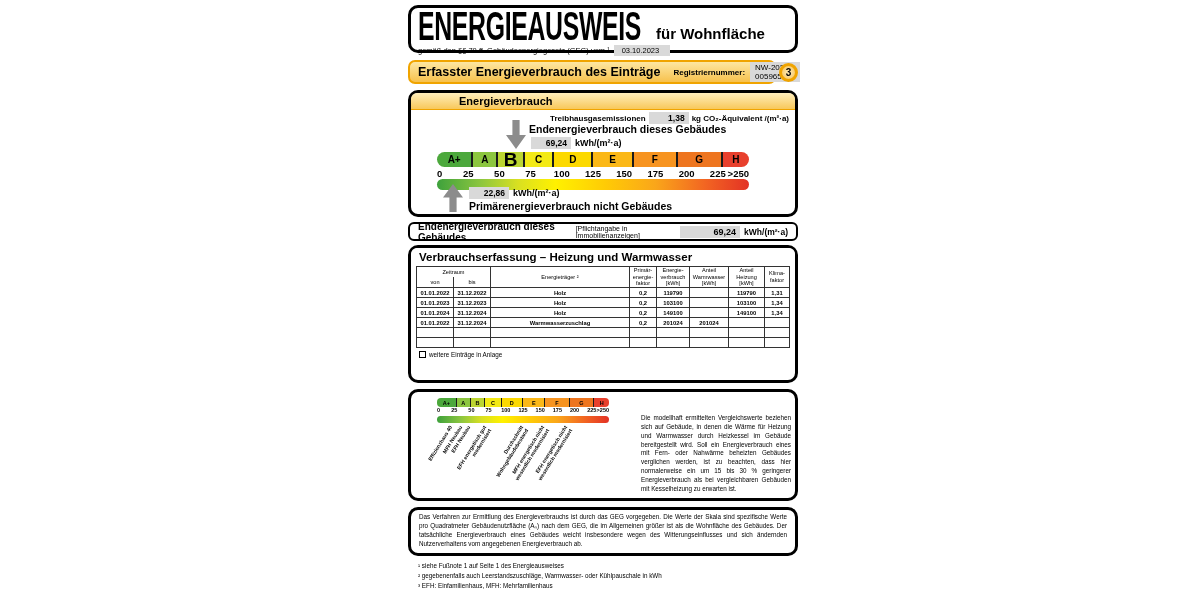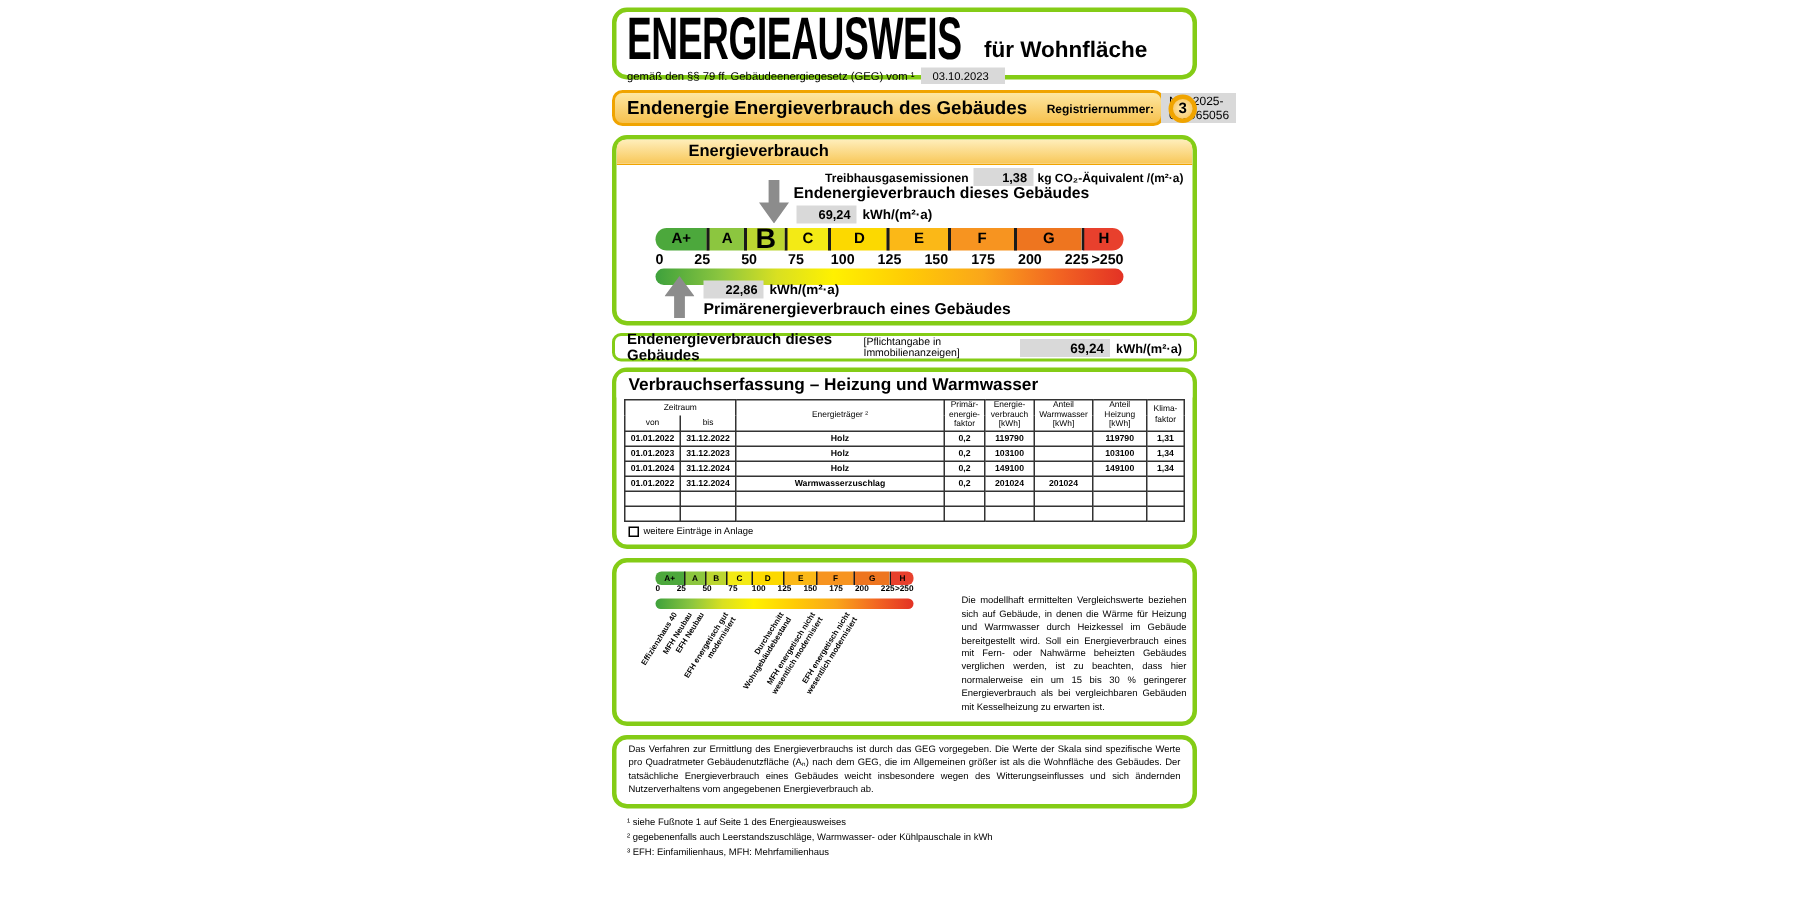--- a/index.html
+++ b/index.html
@@ -2,21 +2,21 @@
 <html><head>
 <meta charset="utf-8">
 <style>
   html,body { margin:0; padding:0; }
   body {
     width:1200px; height:600px; background:#ffffff; position:relative;
     font-family:"Liberation Sans", sans-serif; color:#000;
     -webkit-font-smoothing:antialiased;
   }
   .cert { position:absolute; left:408px; top:5px; width:390px; }
-  .box { border:3px solid #84cc16; border-radius:10px; background:#fff; box-sizing:border-box; }
+  .box { border:3px solid #000000; border-radius:10px; background:#fff; box-sizing:border-box; }
 
   
   .title-box { height:48px; padding:1px 7px 0; margin-bottom:7px; }
   .title-row { display:flex; align-items:flex-end; }
   .title-main-wrap { width:238px; overflow:visible; height:34px; }
   .title-main { display:inline-block; font-size:40px; font-weight:bold; letter-spacing:-0.5px;
     line-height:0.85; transform:scaleX(0.62); transform-origin:0 100%; white-space:nowrap; }
   .title-suffix { font-size:15px; font-weight:bold; padding-bottom:1px; }
   .geg-line { display:flex; align-items:center; gap:4px; font-size:7.5px; margin-top:2px; }
   .gray-box { background:#d9d9d9; display:inline-block; }
@@ -85,21 +85,21 @@
 
   
   .end-bar { height:19px; border-width:2.5px; border-radius:6px; margin-bottom:4px;
     display:flex; align-items:center; gap:4px; padding:0 8px; box-sizing:border-box; }
   .note7 { font-size:7px; }
   .spacer { flex:1; }
   .end-val { font-size:9px; font-weight:bold; min-width:52px; text-align:right; padding:1px 4px; }
   .b85 { font-size:8.5px; font-weight:bold; }
 
   
-  .vt-section { margin-bottom:6px; padding-bottom:2px; }
+  .vt-section { margin-bottom:6px; padding-bottom:19px; }
   .vt-table { margin:1px 5px 0; width:calc(100% - 10px); border-collapse:collapse; }
   .vt-table th, .vt-table td { border:1px solid #333; padding:0 1px; text-align:center; }
   .vt-table th { font-size:5.6px; font-weight:normal; line-height:1.2; }
   .vt-table td { font-size:5.8px; font-weight:bold; height:9px; }
   .vt-table .no-bb { border-bottom:none; }
   .vt-table .no-bt { border-top:none; }
   .cb-line { margin:3px 8px 3px; font-size:6.3px; display:flex; align-items:center; cursor:pointer; }
   .cb { width:5px; height:5px; border:1px solid #000; display:inline-block; margin-right:3px; background:#fff; }
 
   
@@ -132,21 +132,21 @@
       <span class="title-suffix">für Wohnfläche</span>
     </div>
     <div class="geg-line">
       <span>gemäß den §§ 79 ff. Gebäudeenergiegesetz (GEG) vom ¹</span>
       <span class="gray-box date-box">03.10.2023</span>
     </div>
   </div>
 
   <div class="reg-row">
     <div class="reg-bar">
-      <span class="reg-title">Endenergie Energieverbrauch des Gebäudes</span>
+      <span class="reg-title">Erfasster Energieverbrauch des Einträge</span>
       <span class="reg-label">Registriernummer:</span>
       <span class="gray-box reg-value">NW-2025-005965056</span>
     </div>
     <div class="page-circle">3</div>
   </div>
 
   <div class="box ev-section">
     <div class="section-header gold">Energieverbrauch</div>
     <div class="ev-content">
       <div class="ghg-line">
@@ -183,21 +183,21 @@
           <span class="tick" style="left: 80%; transform: translateX(-50%);">200</span>
           <span class="tick" style="left: 90%; transform: translateX(-50%);">225</span>
           <span class="tick" style="left: 100%; transform: translateX(-100%);">&gt;250</span>
         </div>
       <div class="scale-gradient"></div>
       <div class="arrow-up"></div>
       <div class="pe-value">
         <span class="gray-box val-box">22,86</span>
         <span class="b9">kWh/(m²·a)</span>
       </div>
-      <div class="pe-label b11">Primärenergieverbrauch eines Gebäudes</div>
+      <div class="pe-label b11">Primärenergieverbrauch nicht Gebäudes</div>
     </div>
   </div>
 
   <div class="box end-bar">
     <span class="b10">Endenergieverbrauch dieses Gebäudes</span>
     <span class="note7">[Pflichtangabe in Immobilienanzeigen]</span>
     <span class="spacer"></span>
     <span class="gray-box end-val">69,24</span>
     <span class="b85">kWh/(m²·a)</span>
   </div>

